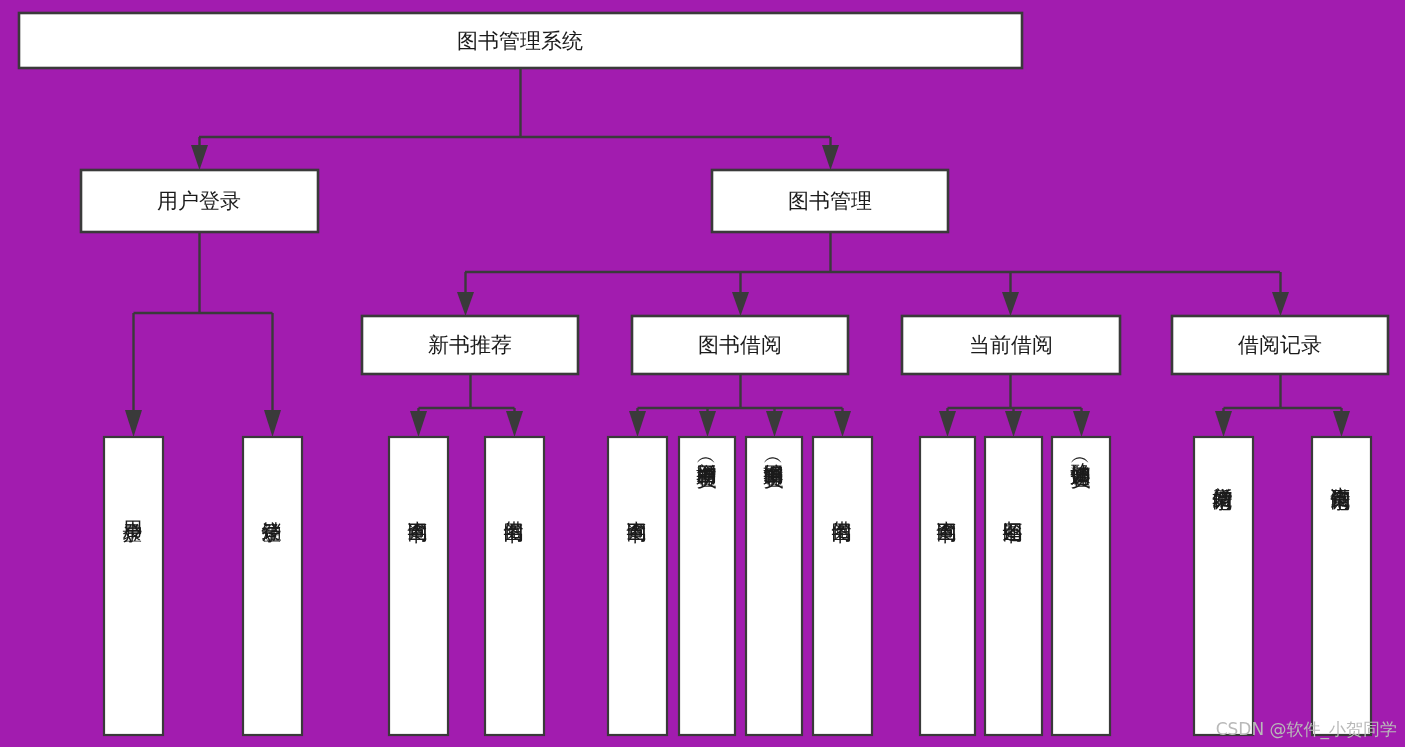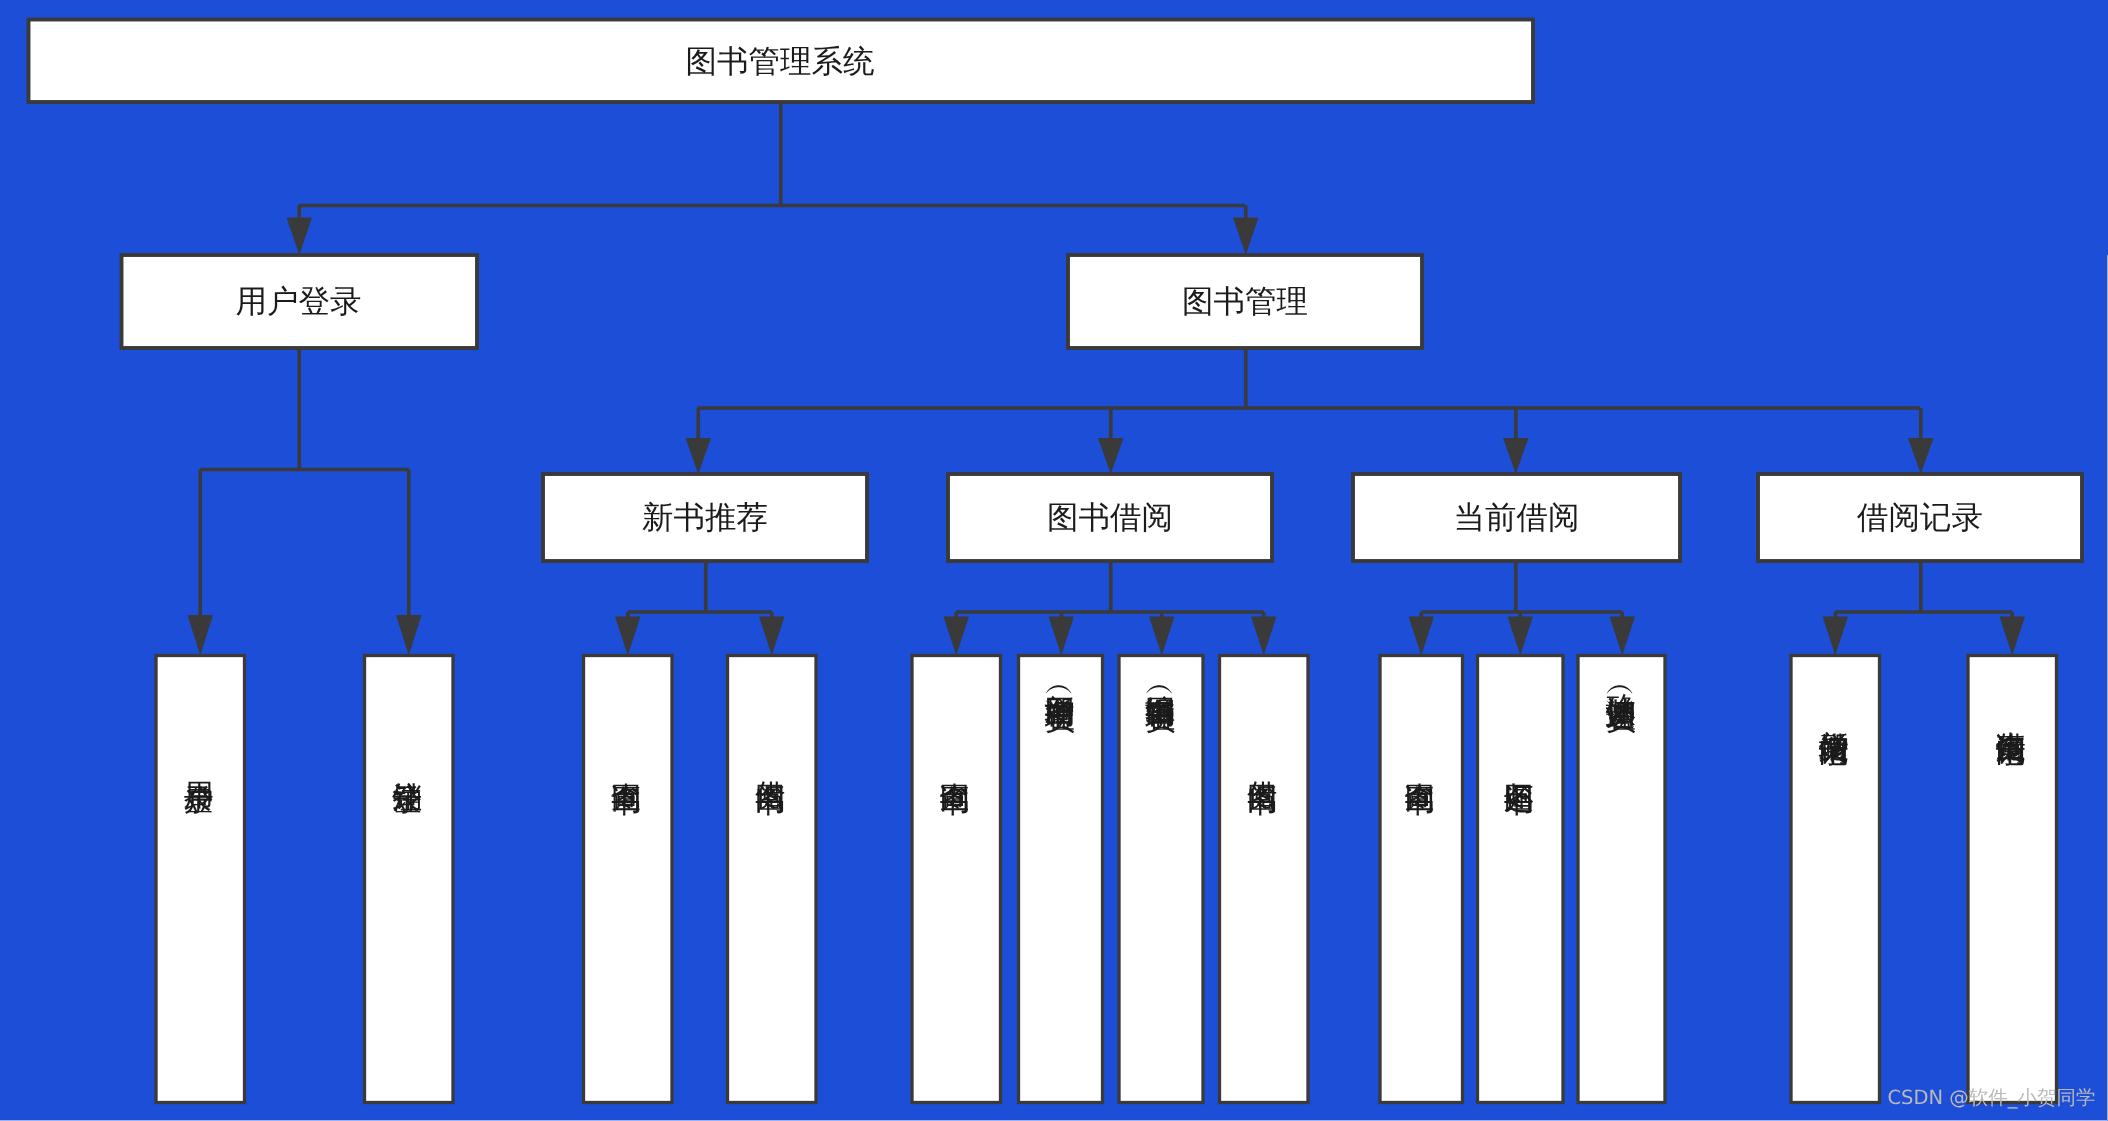--- a/index.html
+++ b/index.html
@@ -7,21 +7,21 @@
     padding: 0;
     background: #ffffff;
   }
   body {
     font-family: "DejaVu Sans", "Liberation Sans", sans-serif;
   }
   #diagram-root {
     position: relative;
     width: 1405px;
     height: 747px;
-    background: #1d4ed8;
+    background: #a21caf;
     overflow: hidden;
     text-align: center;
   }
   svg#flow {
     position: absolute;
     top: 0;
     left: 0;
     width: 1405px;
     height: 747px;
   }
@@ -54,21 +54,21 @@
     font-size: 20px;
     writing-mode: vertical-rl;
     letter-spacing: 1px;
     text-anchor: start;
     dominant-baseline: central;
   }
   .watermark {
     position: absolute;
     right: 8px;
     bottom: 6px;
-    font-size: 13px;
+    font-size: 17px;
     color: #b9b9b9;
     font-family: "DejaVu Sans", "Liberation Sans", sans-serif;
     white-space: nowrap;
     user-select: none;
   }
 </style>
 </head>
 <body>
 
 <div id="diagram-root">

